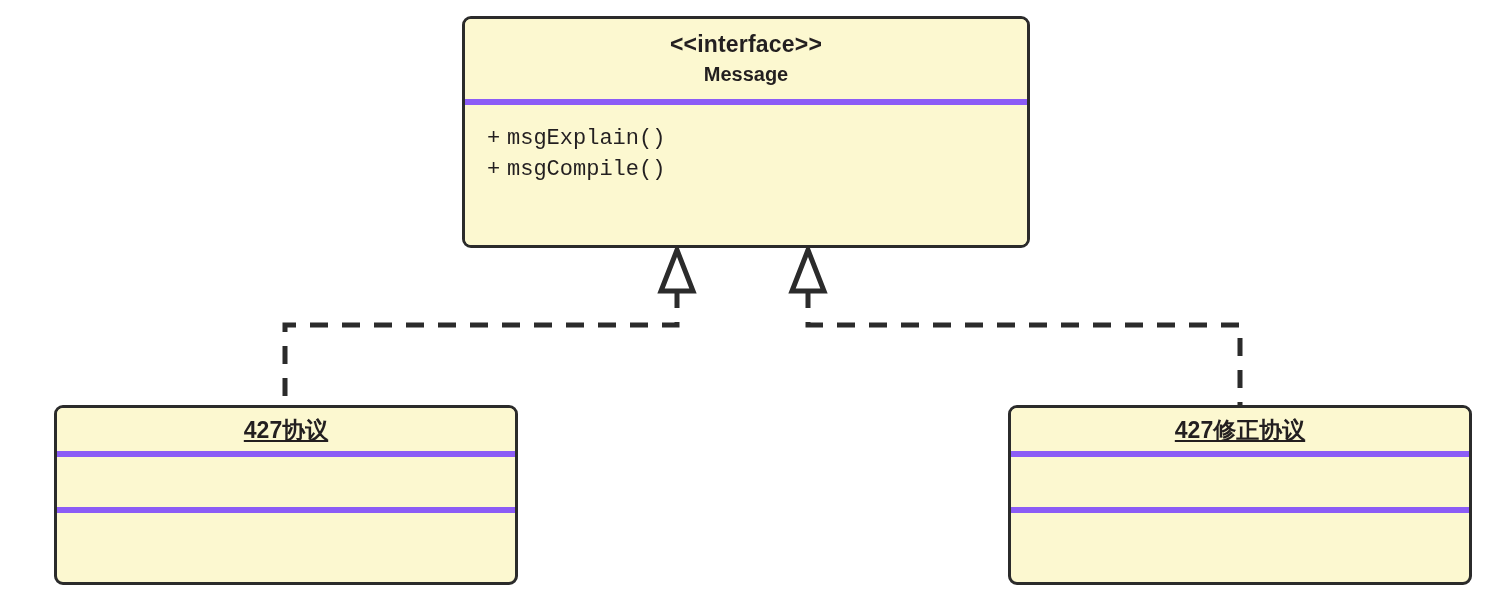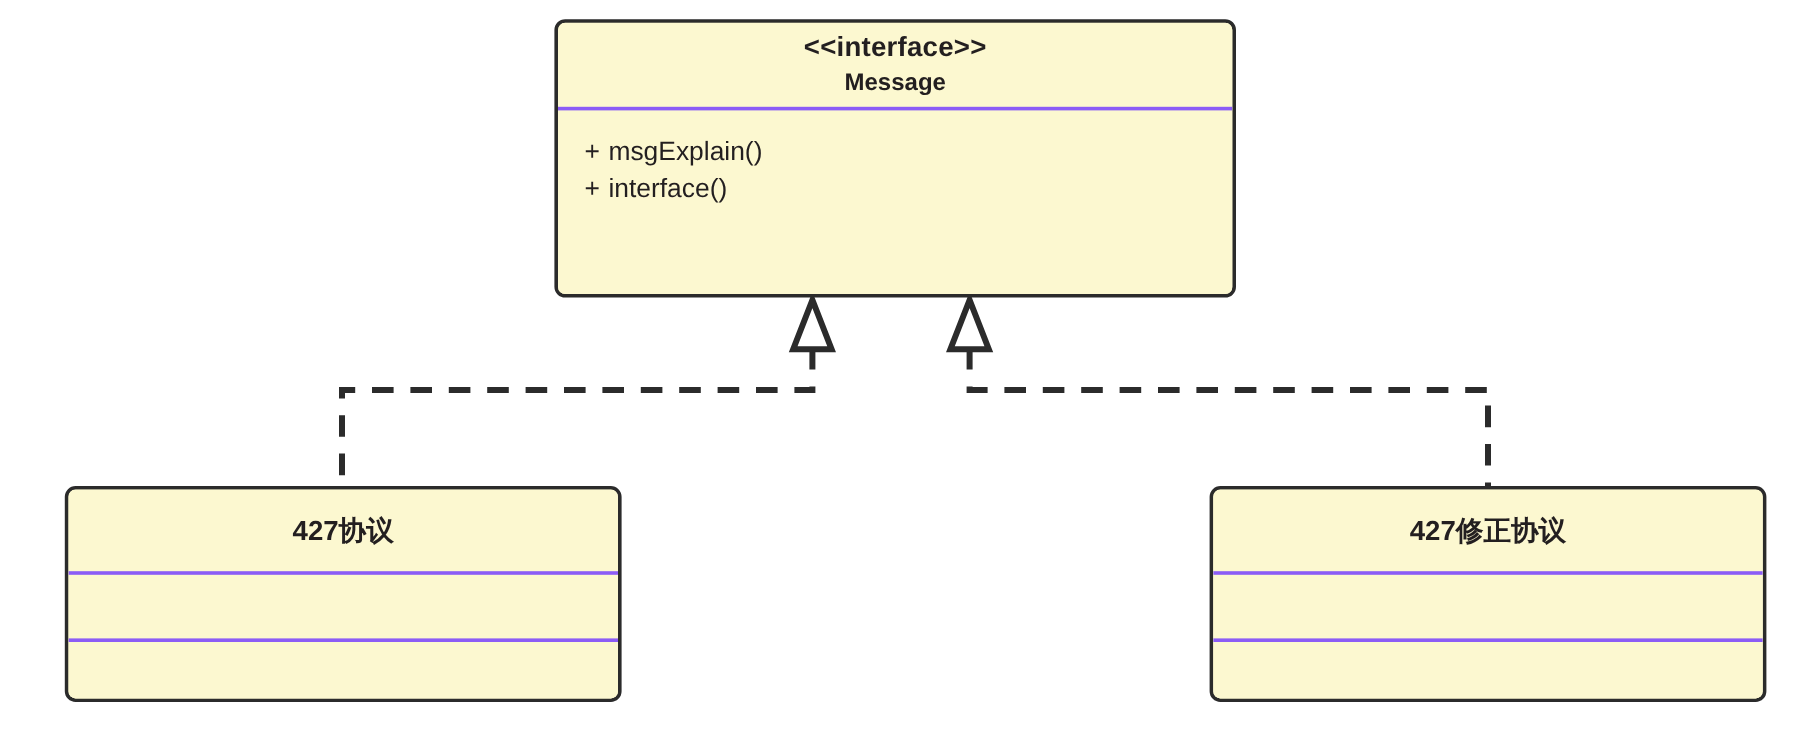--- a/index.html
+++ b/index.html
@@ -35,21 +35,22 @@
     border: 3px solid #2b2b2b;
     border-radius: 9px;
     overflow: hidden;
   }
   .uml-compartment {
     box-sizing: border-box;
     width: 100%;
     background: #fcf8d0;
   }
   .uml-compartment + .uml-compartment {
-    border-top: 3px solid #8b5cf6;
+    border-top: 6px solid #8b5cf6;
+    font-family: Liberation Mono, monospace;
   }
 
   
   .compartment-header {
     display: flex;
     flex-direction: column;
     align-items: center;
     justify-content: center;
     text-align: center;
     color: #231f20;
@@ -83,36 +84,36 @@
     width: 20px;
   }
 
   
   #node-message {
     left: 462px;
     top: 16px;
     width: 568px;
     height: 232px;
   }
-  #node-message .compartment-header { height: 70px; }
+  #node-message .compartment-header { height: 80px; }
   #node-message .compartment-members { height: 156px; }
 
   #node-protocol-427 {
     left: 54px;
     top: 405px;
     width: 464px;
     height: 180px;
   }
   #node-protocol-427-revised {
     left: 1008px;
     top: 405px;
     width: 464px;
     height: 180px;
   }
-  .class-node .compartment-header { height: 68px; }
+  .class-node .compartment-header { height: 43px; text-decoration: underline; }
   .class-node .compartment-empty-1 { height: 56px; }
   .class-node .compartment-empty-2 { height: 55px; }
   .class-node .node-title-text { font-size: 23px; }
 </style>
 </head>
 <body>
 
 <div id="diagram-canvas">
 
   <svg id="edge-layer" width="1502" height="608" viewBox="0 0 1502 608" xmlns="http://www.w3.org/2000/svg">
@@ -133,21 +134,21 @@
   <div id="node-message" class="uml-node interface-node">
     <div class="uml-compartment compartment-header">
       <div class="stereotype-text">&lt;&lt;interface&gt;&gt;</div>
       <div class="node-title-text">Message</div>
     </div>
     <div class="uml-compartment compartment-members">
       <div class="member-row">
         <span class="member-visibility">+</span><span>msgExplain()</span>
       </div>
       <div class="member-row">
-        <span class="member-visibility">+</span><span>interface()</span>
+        <span class="member-visibility">+</span><span>msgCompile()</span>
       </div>
     </div>
   </div>
 
   <div id="node-protocol-427" class="uml-node class-node">
     <div class="uml-compartment compartment-header">
       <div class="node-title-text">427协议</div>
     </div>
     <div class="uml-compartment compartment-empty-1"></div>
     <div class="uml-compartment compartment-empty-2"></div>

